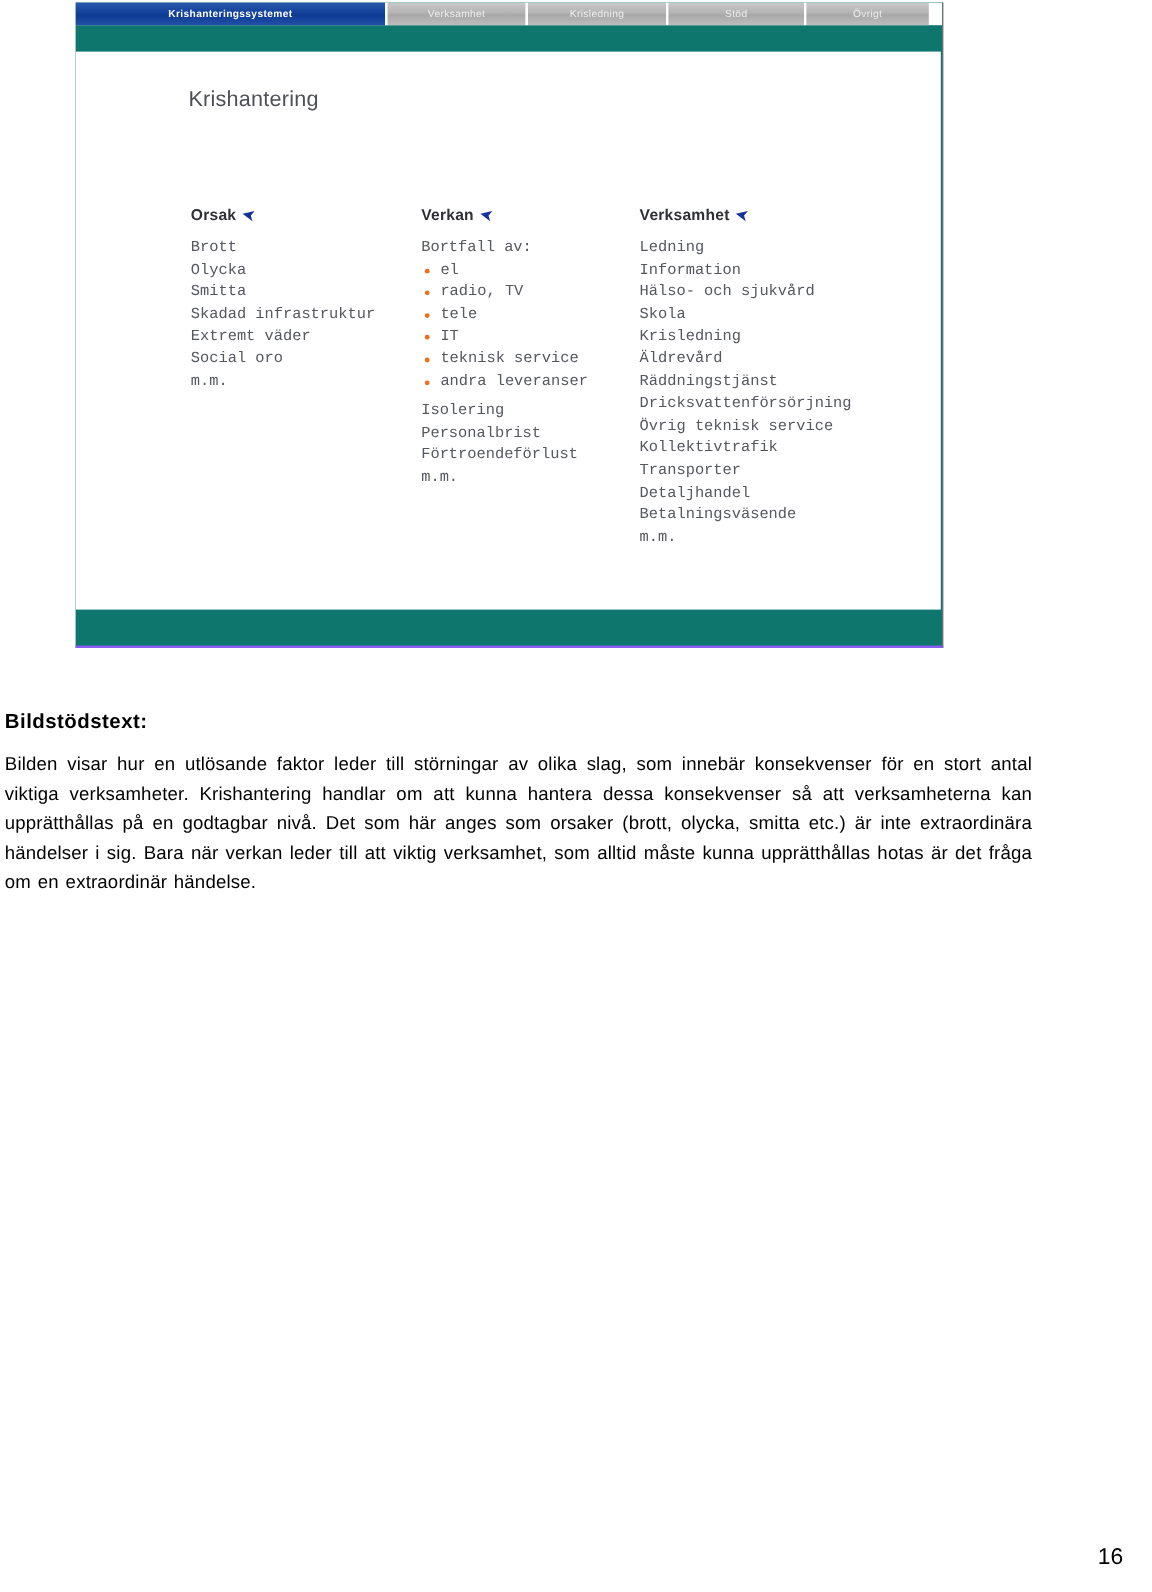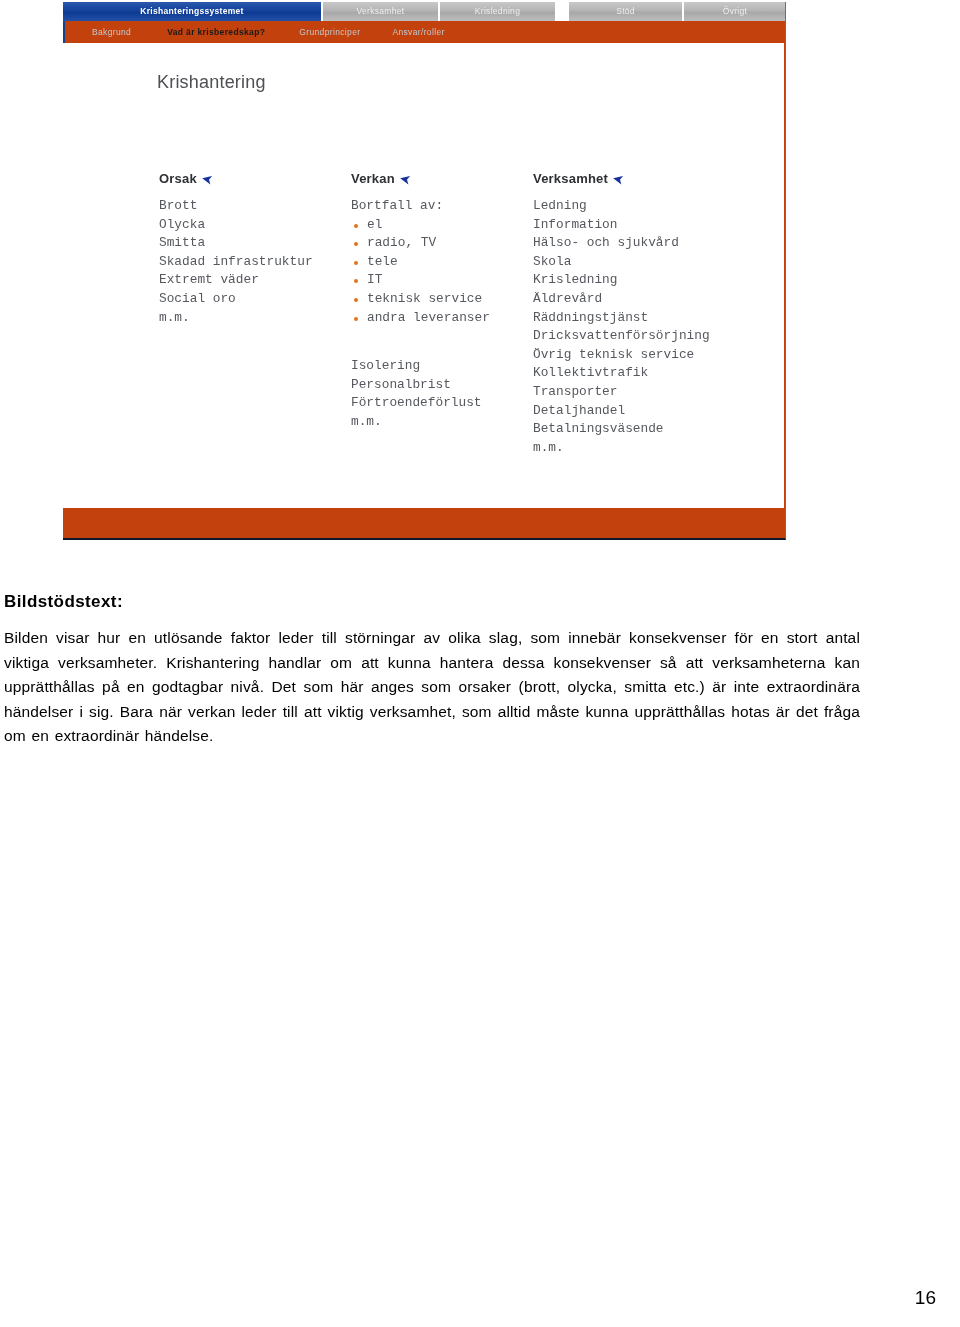--- a/index.html
+++ b/index.html
@@ -16,23 +16,23 @@
     overflow: hidden;
   }
 
   
   #slide {
     position: absolute;
     left: 63px;
     top: 2px;
     width: 723px;
     height: 538px;
-    background: #c2410c;
+    background: #0f766e;
     border-right: 1px solid #6e6e6e;
-    border-bottom: 2px solid #0f172a;
+    border-bottom: 2px solid #8b5cf6;
     box-sizing: border-box;
   }
   #slide-inner {
     position: absolute;
     left: 0; top: 0; right: 0; bottom: 0;
     overflow: hidden;
   }
 
   
   .tabbar {
@@ -155,21 +155,21 @@
   .col li.bulleted::before {
     content: "";
     position: absolute;
     left: 3px;
     top: 8px;
     width: 4px;
     height: 4px;
     border-radius: 50%;
     background: #e8711a;
   }
-  .col li.gap { margin-top: 30px; }
+  .col li.gap { margin-top: 6px; }
 
   
   #caption {
     position: absolute;
     left: 4px;
     top: 592px;
     width: 856px;
   }
   .cap-title {
     font-size: 17px;
@@ -200,30 +200,24 @@
 </head>
 <body>
 
 <div id="slide">
   <div id="slide-inner">
 
     <div class="tabbar" id="tabbar">
         <div class="tab active" style="width: 260px;"><span>Krishanteringssystemet</span></div>
         <div class="tab" style="width: 117px;"><span>Verksamhet</span></div>
         <div class="tab" style="width: 117px;"><span>Krisledning</span></div>
-        <div class="tab" style="width: 115px; margin-left: 12px;"><span>Stöd</span></div>
+        <div class="tab" style="width: 115px;"><span>Stöd</span></div>
         <div class="tab" style="width: 102px;"><span>Övrigt</span></div>
       </div>
 
-    <div class="subnav" id="subnav">
-        <div class="subitem sub-0">Bakgrund</div>
-        <div class="subitem sub-1 active">Vad är krisberedskap?</div>
-        <div class="subitem sub-2">Grundprinciper</div>
-        <div class="subitem sub-3">Ansvar/roller</div>
-      </div>
 
     <div class="slide-body">
 
       <div class="slide-title">Krishantering</div>
 
       <div class="col col-1">
         <div class="col-head">
           <span>Orsak</span><span class="head-arrow">➤</span>
         </div>
         <ul id="list-0">

